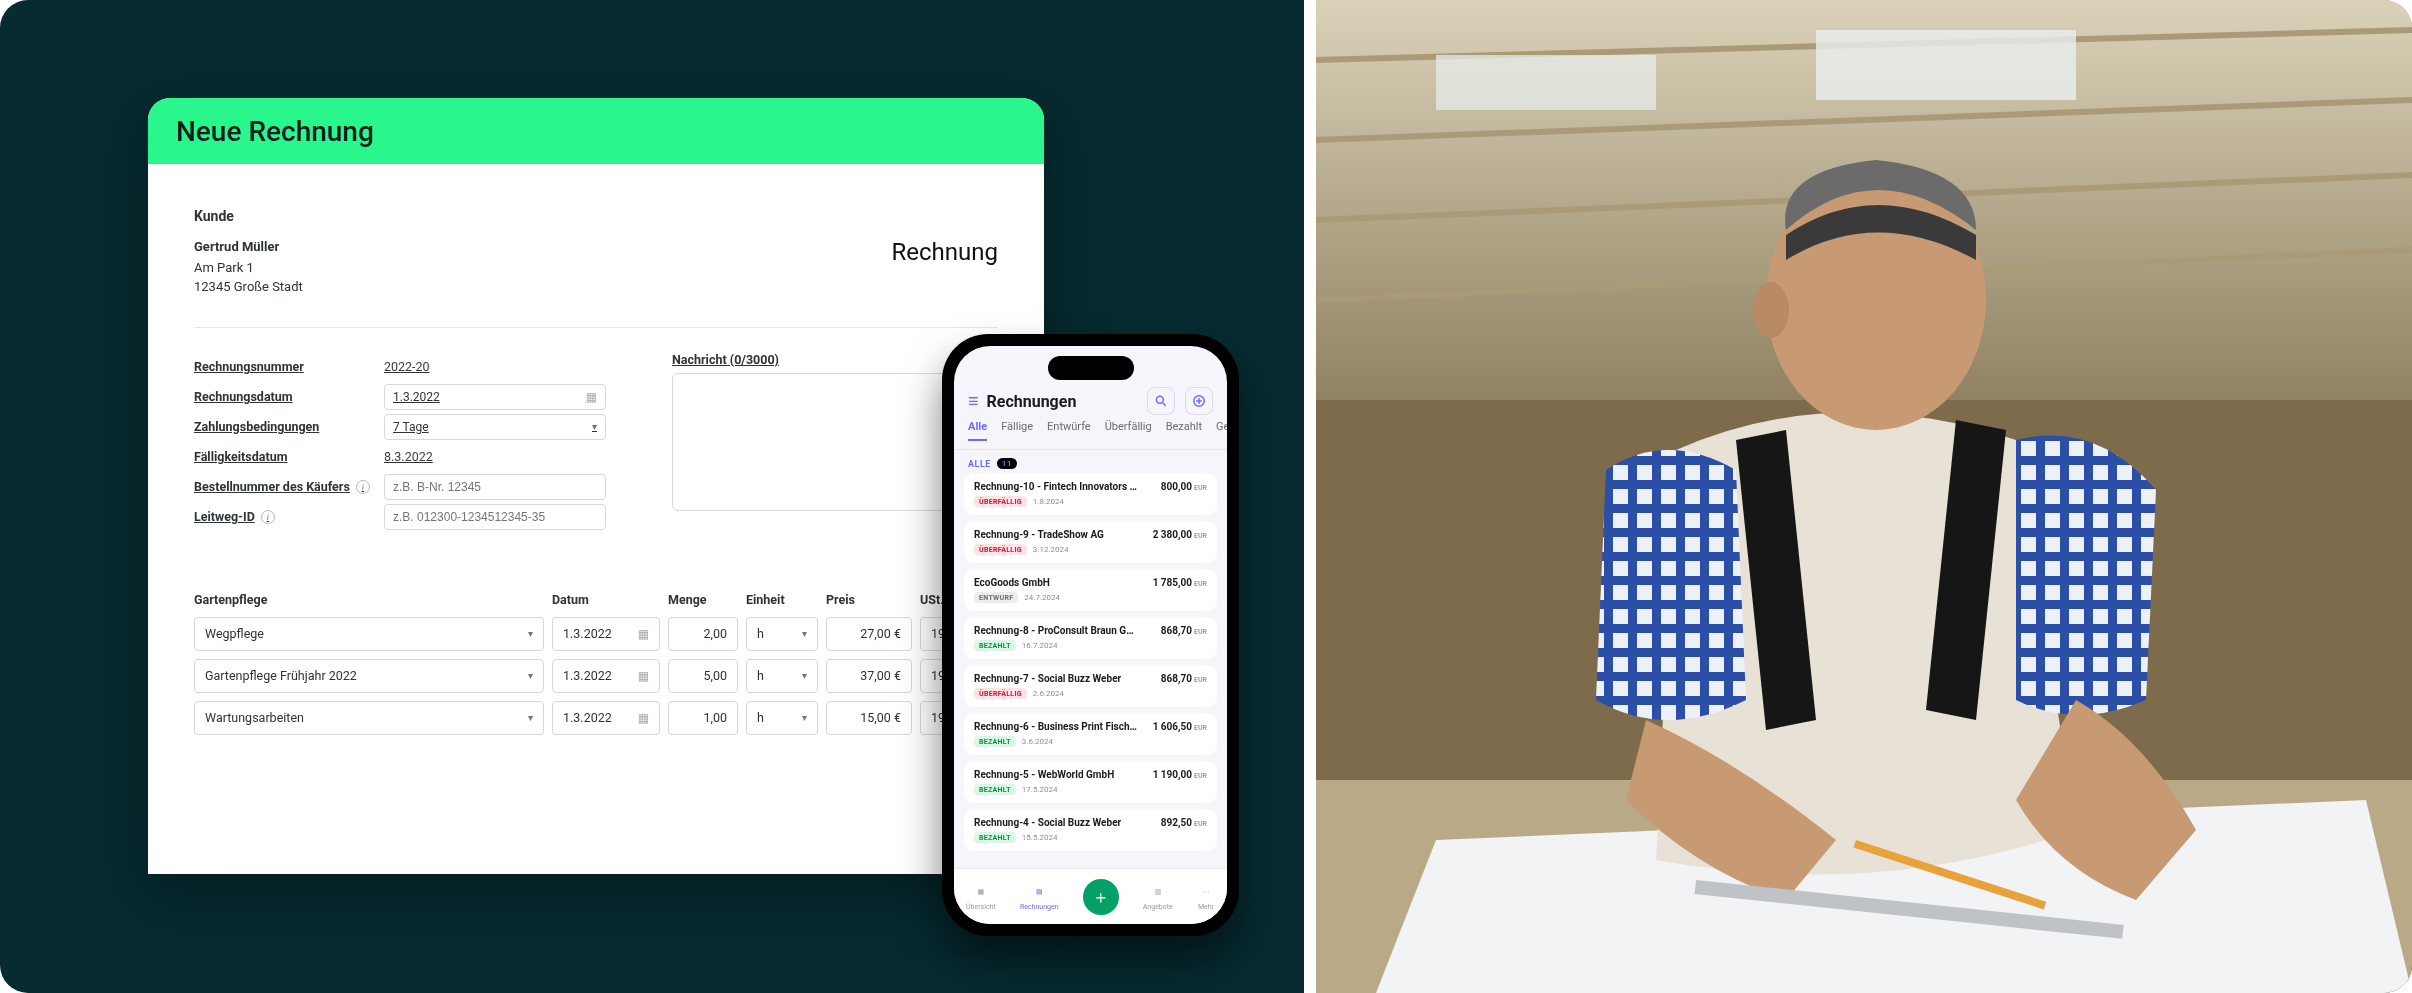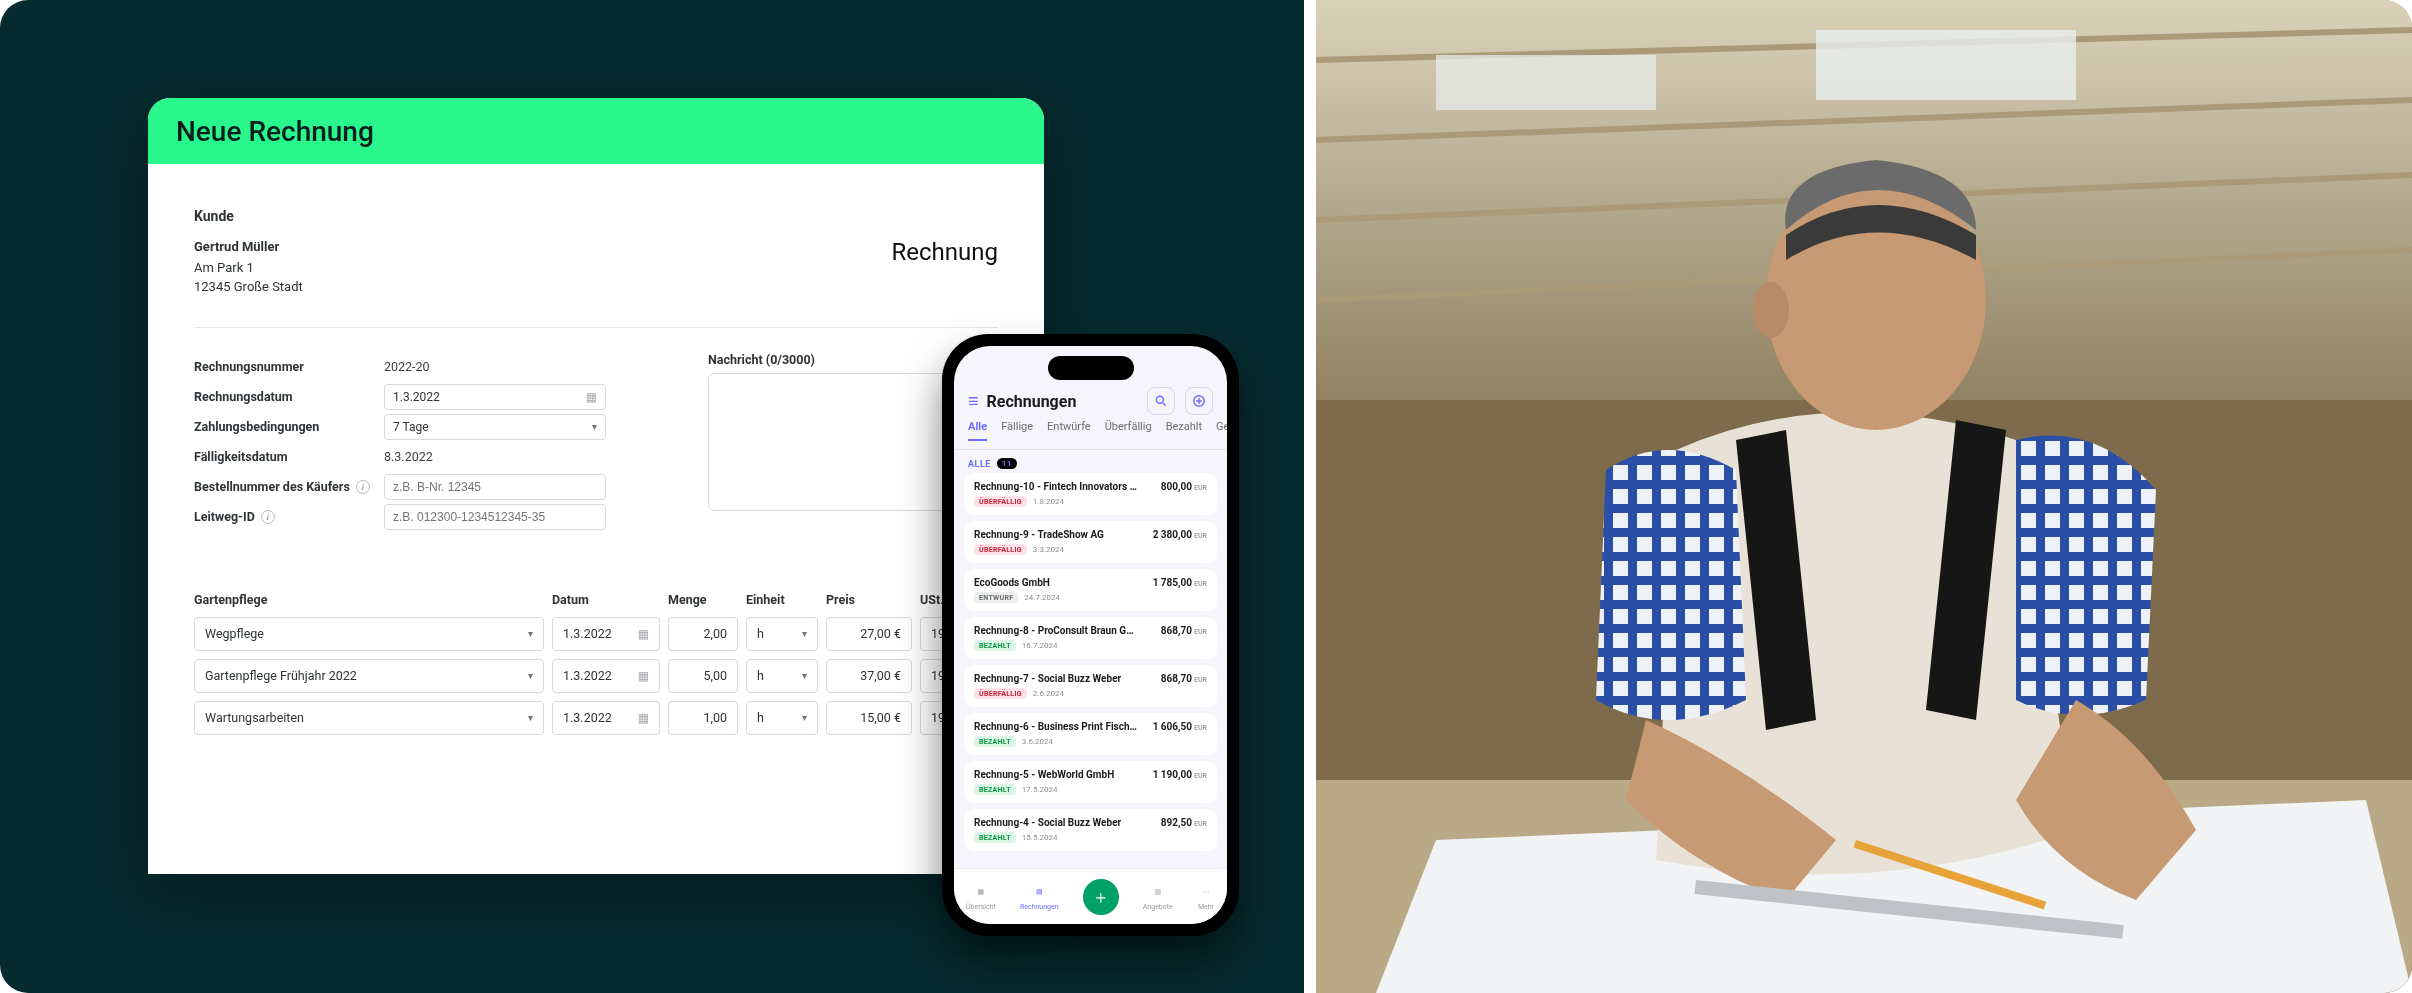--- a/index.html
+++ b/index.html
@@ -64,21 +64,21 @@
     font-weight:500;
     color:var(--ink);
   }
   .body{padding:44px 46px 0 46px;color:#2e3336;font-size:14px;}
   .sec-label{font-weight:700;margin-bottom:14px;}
   .customer-row{display:flex;justify-content:space-between;align-items:flex-start;margin-bottom:8px;}
   .cust-addr{font-size:13px;line-height:1.45;}
   .cust-addr .name{font-weight:700;margin-bottom:2px;}
   .doc-title{font-size:24px;font-weight:400;color:#111;}
   hr.rule{border:none;border-top:1px solid var(--grid);margin:30px 0 24px 0;}
-  .meta{display:flex;gap:102px;}
+  .meta{display:flex;gap:66px;text-decoration:underline;}
   .meta-left{width:412px;}
   .meta-right{flex:1;}
   .meta-row{display:flex;align-items:center;height:30px;font-size:12.5px;}
   .meta-row .lab{width:190px;font-weight:700;display:flex;align-items:center;gap:6px;}
   .meta-row .val{flex:1;color:#3a3f42;}
   .meta-row input,.meta-row .select{
     height:26px;width:100%;border:1px solid var(--field-border);
     border-radius:4px;padding:0 8px;font-size:12px;background:#fff;color:#333;
   }
   .meta-row .select{display:flex;align-items:center;justify-content:space-between;}
@@ -382,21 +382,21 @@
                 <span class="date">1.8.2024</span>
               </div>
             </div>
             <div class="ph-item">
               <div class="row1">
                 <span class="name">Rechnung-9 - TradeShow AG</span>
                 <span class="amt">2 380,00<span class="cur">EUR</span></span>
               </div>
      <div class="row2">
                 <span class="badge red">ÜBERFÄLLIG</span>
-                <span class="date">3.3.2024</span>
+                <span class="date">3.12.2024</span>
               </div>
             </div>
             <div class="ph-item">
               <div class="row1">
                 <span class="name">EcoGoods GmbH</span>
                 <span class="amt">1 785,00<span class="cur">EUR</span></span>
               </div>
      <div class="row2">
                 <span class="badge grey">ENTWURF</span>
                 <span class="date">24.7.2024</span>

